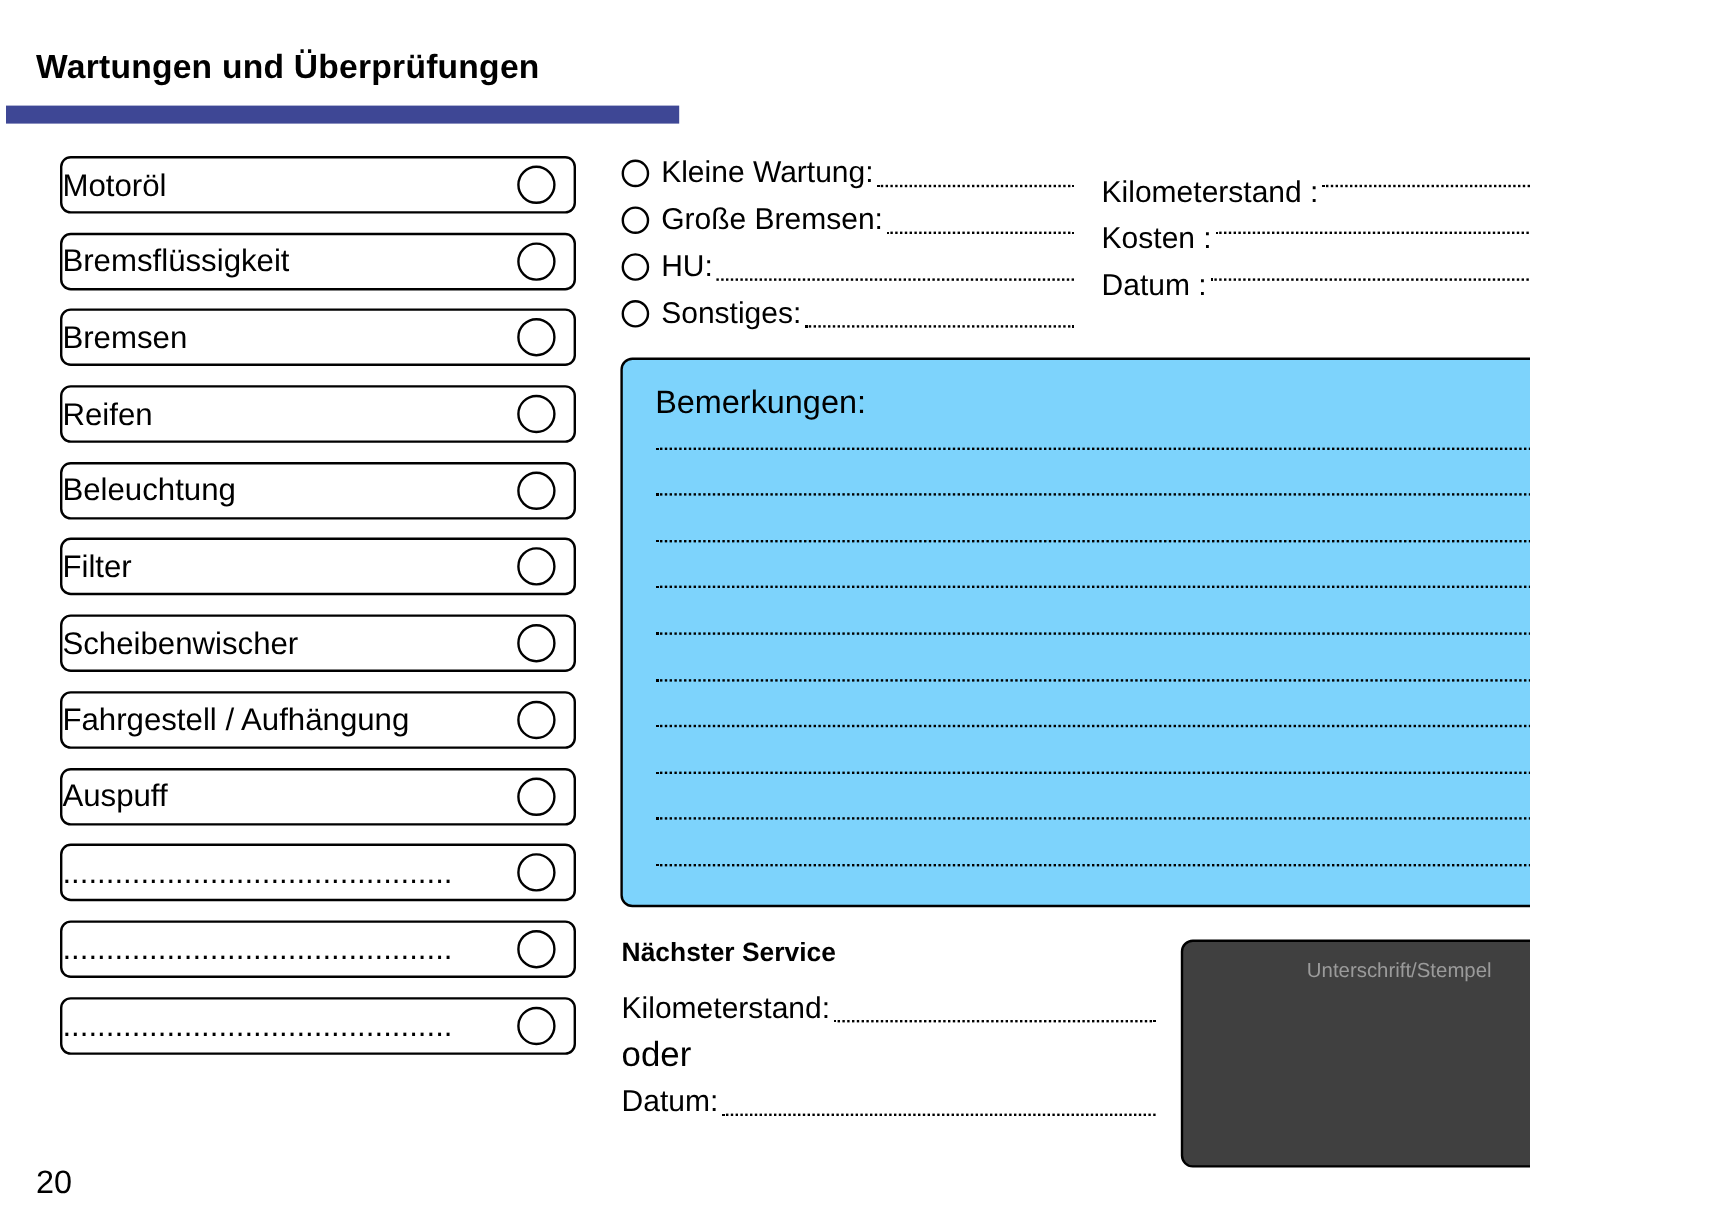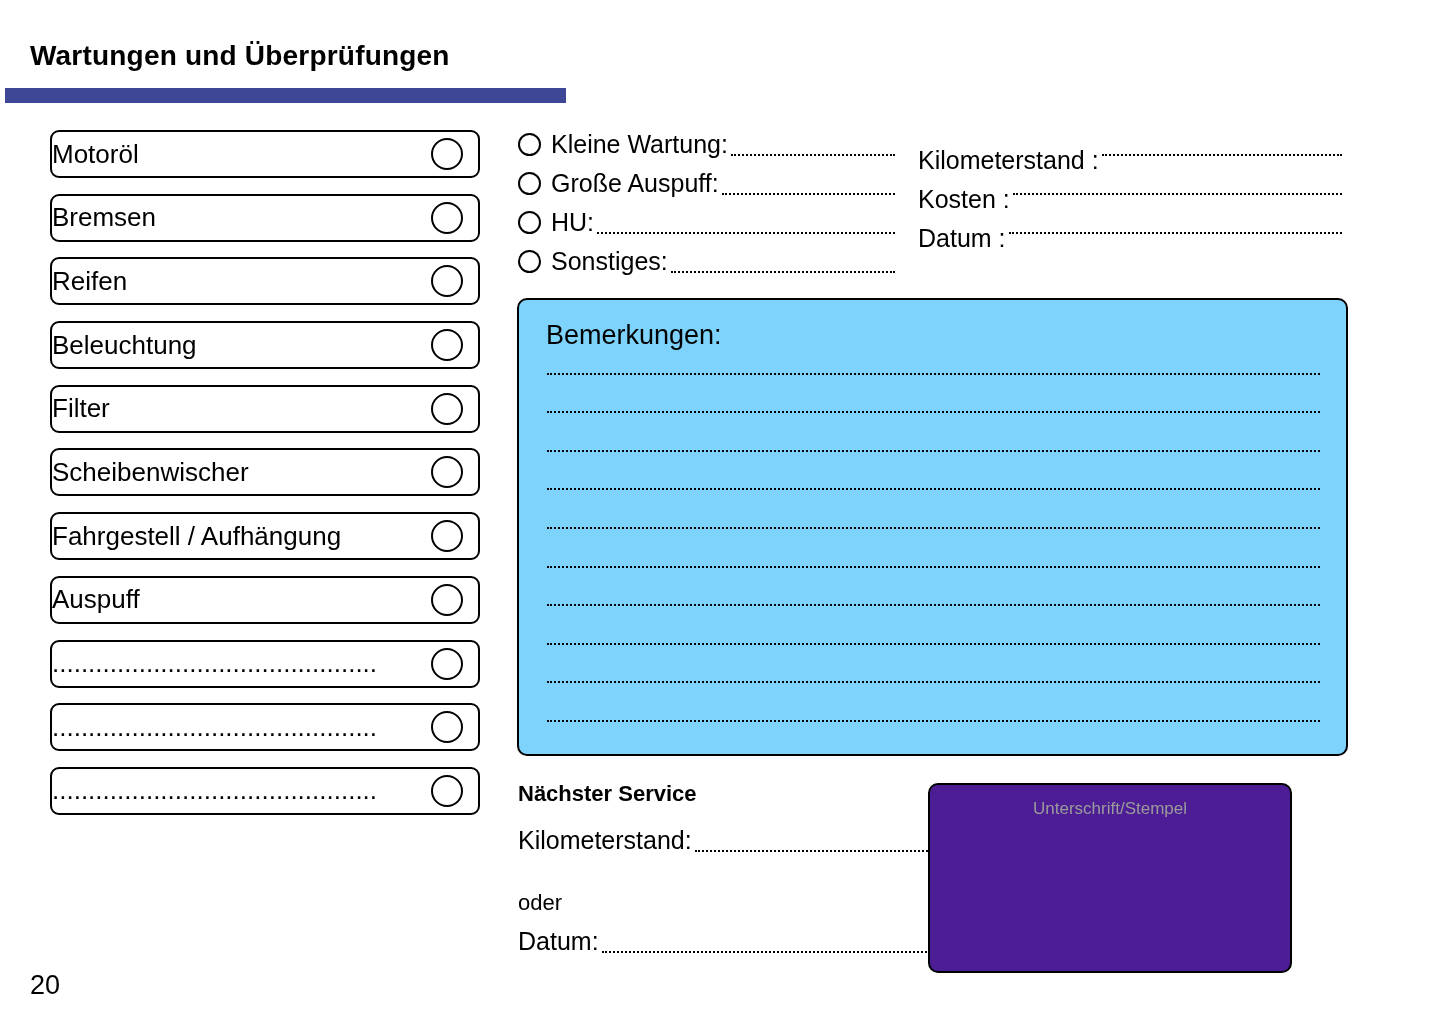--- a/index.html
+++ b/index.html
@@ -1,19 +1,19 @@
 <!DOCTYPE html>
 <html><head>
 <meta charset="utf-8">
 <title>Wartungen und Überprüfungen</title>
 <style>
   * { margin:0; padding:0; box-sizing:border-box; }
   html,body { background:#ffffff; }
   body { font-family:"Liberation Sans", sans-serif; color:#000; }
-  .page { position:relative; width:1445px; height:1018px; background:#fff; overflow:hidden; }
+  .page { position:relative; width:1275px; height:1018px; background:#fff; overflow:hidden; }
 
   .title { position:absolute; left:30px; top:40px; font-size:28px; font-weight:bold; letter-spacing:.2px; }
   .accent-bar { position:absolute; left:5px; top:88px; width:561px; height:15px; background:#3e4795; }
 
   
   .checklist { position:absolute; left:50px; top:130px; width:430px; display:flex; flex-direction:column; gap:15.7px; }
   .check-row { position:relative; height:48px; border:2px solid #000; border-radius:9px; display:flex; align-items:center; background:#fff; }
   .check-label { font-size:26px; white-space:nowrap; overflow:hidden; }
   .check-circle { position:absolute; right:15px; top:50%; transform:translateY(-50%); width:32px; height:32px; border:2.5px solid #000; border-radius:50%; background:#fff; }
 
@@ -34,39 +34,43 @@
   .remarks-box { position:absolute; left:517px; top:298px; width:831px; height:458px; border:2px solid #000; border-radius:10px; background:#7dd3fc; }
   .remarks-title { position:absolute; left:27px; top:20px; font-size:27px; }
   .remarks-lines { position:absolute; left:28px; right:26px; top:36px; }
   .remark-line { height:38.6px; border-bottom:2px dotted #000; }
 
   
   .next-service { position:absolute; left:518px; top:781px; width:445px; }
   .ns-title { font-size:22px; font-weight:bold; margin-bottom:14px; }
   .ns-row { display:flex; align-items:center; height:39px; }
   .ns-label { font-size:25px; white-space:nowrap;text-align:right; }
-  .ns-oder { font-size:22px; height:39px; display:flex; align-items:center;margin-top:23px; }
+  .ns-oder { font-size:29px; height:39px; display:flex; align-items:center; }
 
   
-  .signature-box { position:absolute; left:928px; top:783px; width:364px; height:190px; border:2px solid #000; border-radius:10px; text-align:center; background:#4c1d95; }
+  .signature-box { position:absolute; left:984px; top:783px; width:364px; height:190px; border:2px solid #000; border-radius:10px; text-align:center; background:#404040; }
   .sig-label { margin-top:14px; font-size:17px; color:#9b9b9b; }
 
   .page-number { position:absolute; left:30px; top:970px; font-size:27px; }
 </style>
 </head>
 <body>
 
 <div class="page">
 
   <div class="title">Wartungen und Überprüfungen</div>
   <div class="accent-bar" style="background: rgb(62, 71, 149);"></div>
 
   <div class="checklist">
     <div class="check-row">
       <span class="check-label">Motoröl</span>
+      <span class="check-circle"></span>
+    </div>
+    <div class="check-row">
+      <span class="check-label">Bremsflüssigkeit</span>
       <span class="check-circle"></span>
     </div>
     <div class="check-row">
       <span class="check-label">Bremsen</span>
       <span class="check-circle"></span>
     </div>
     <div class="check-row">
       <span class="check-label">Reifen</span>
       <span class="check-circle"></span>
     </div>
@@ -105,21 +109,21 @@
   </div>
 
   <div class="options">
     <div class="opt-row">
       <span class="radio-circle"></span>
       <span class="opt-label">Kleine Wartung:</span>
       <span class="dotline"></span>
     </div>
     <div class="opt-row">
       <span class="radio-circle"></span>
-      <span class="opt-label">Große Auspuff:</span>
+      <span class="opt-label">Große Bremsen:</span>
       <span class="dotline"></span>
     </div>
     <div class="opt-row">
       <span class="radio-circle"></span>
       <span class="opt-label">HU:</span>
       <span class="dotline"></span>
     </div>
     <div class="opt-row">
       <span class="radio-circle"></span>
       <span class="opt-label">Sonstiges:</span>

